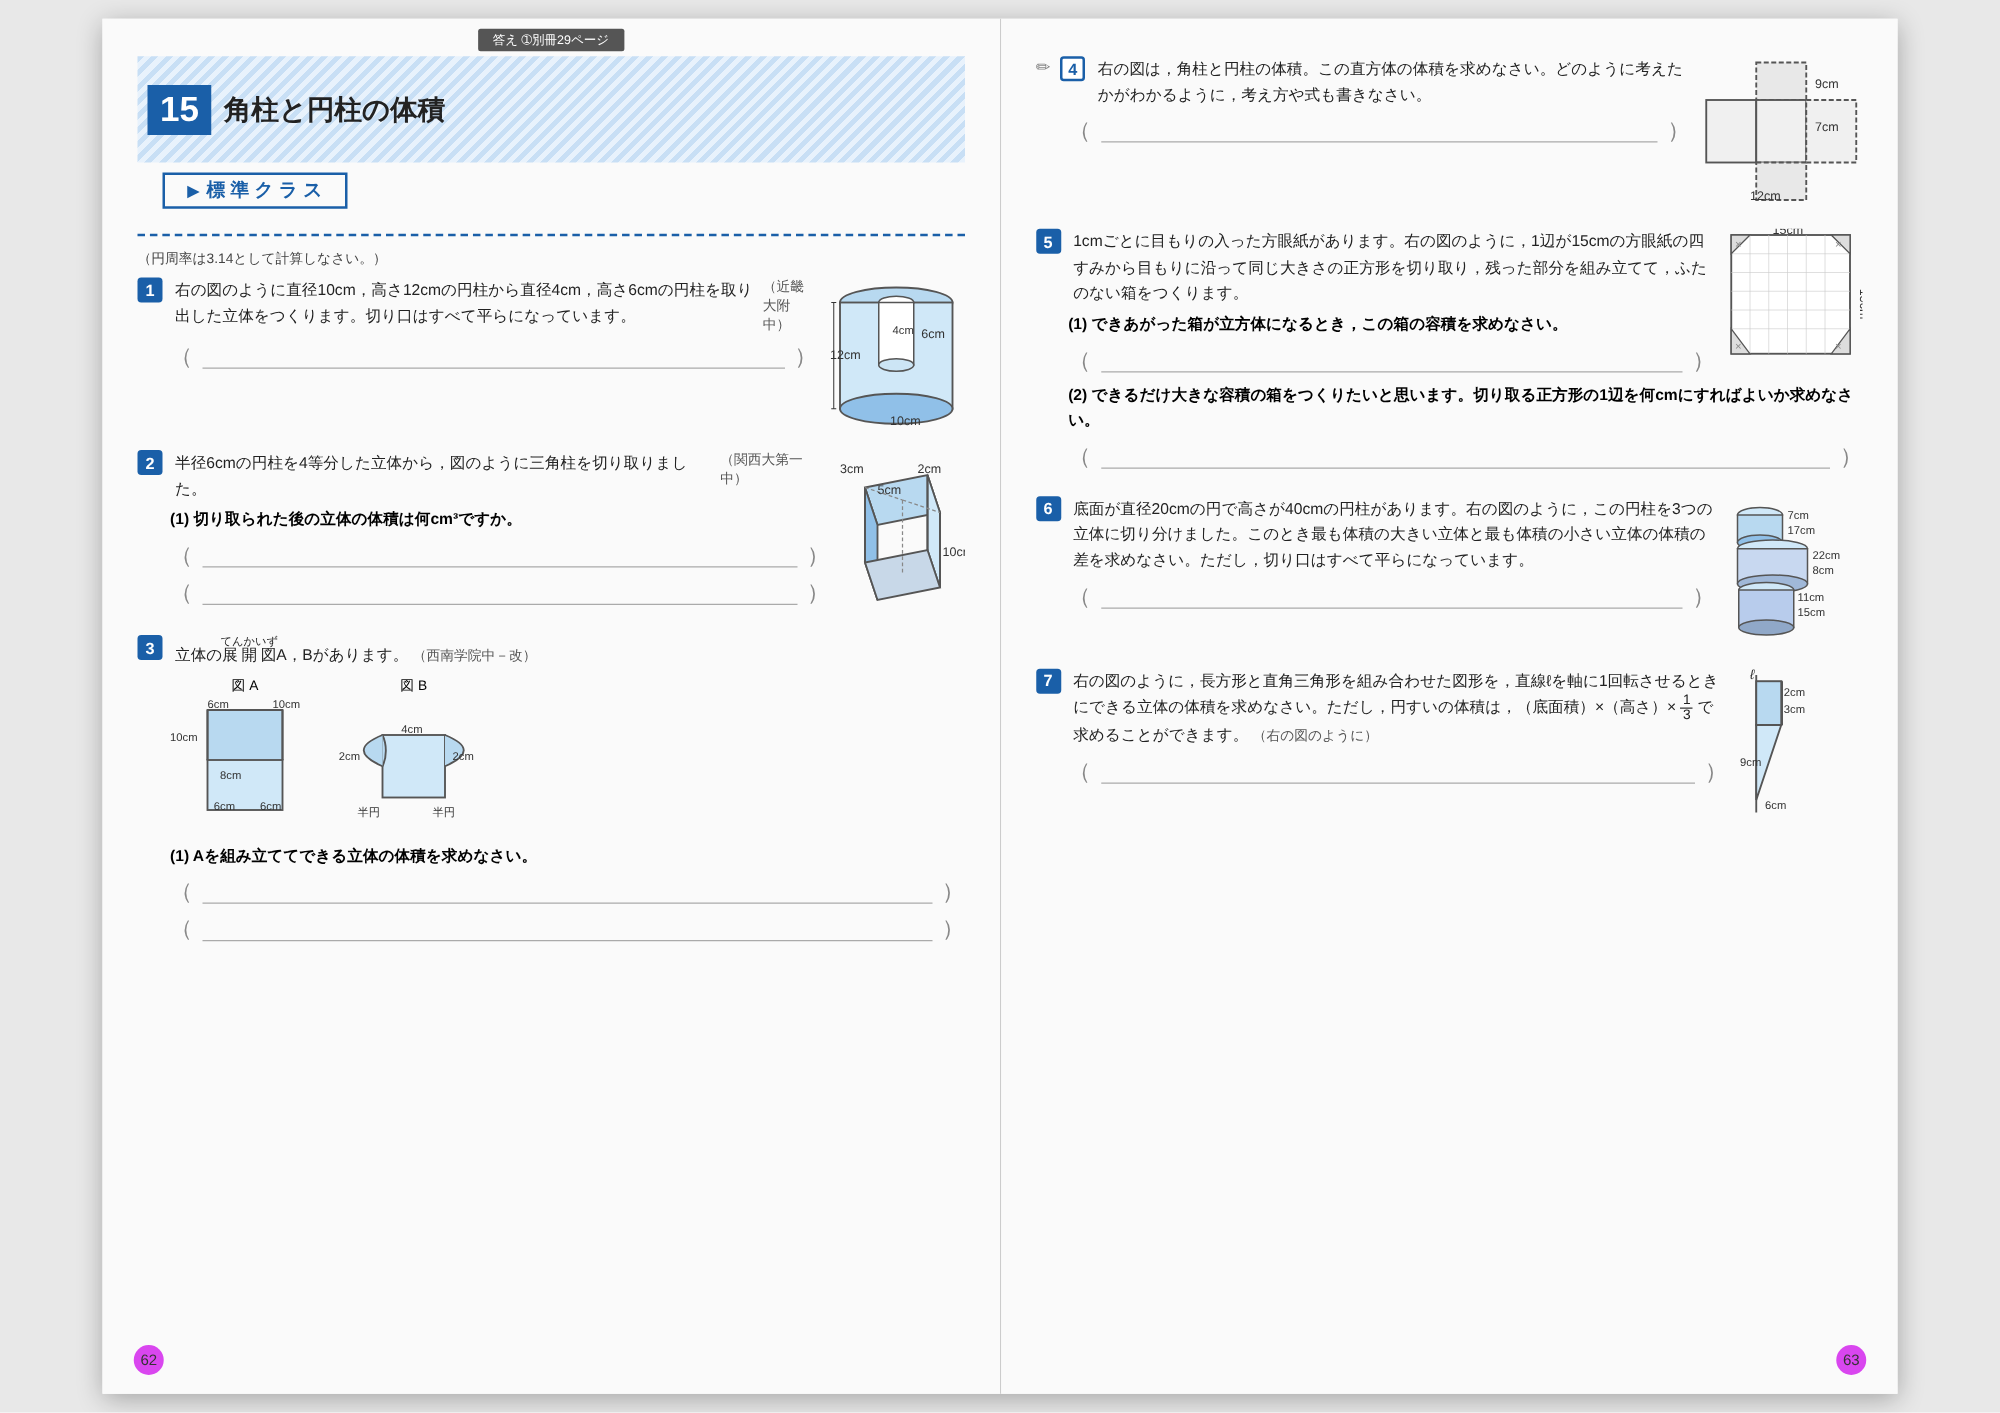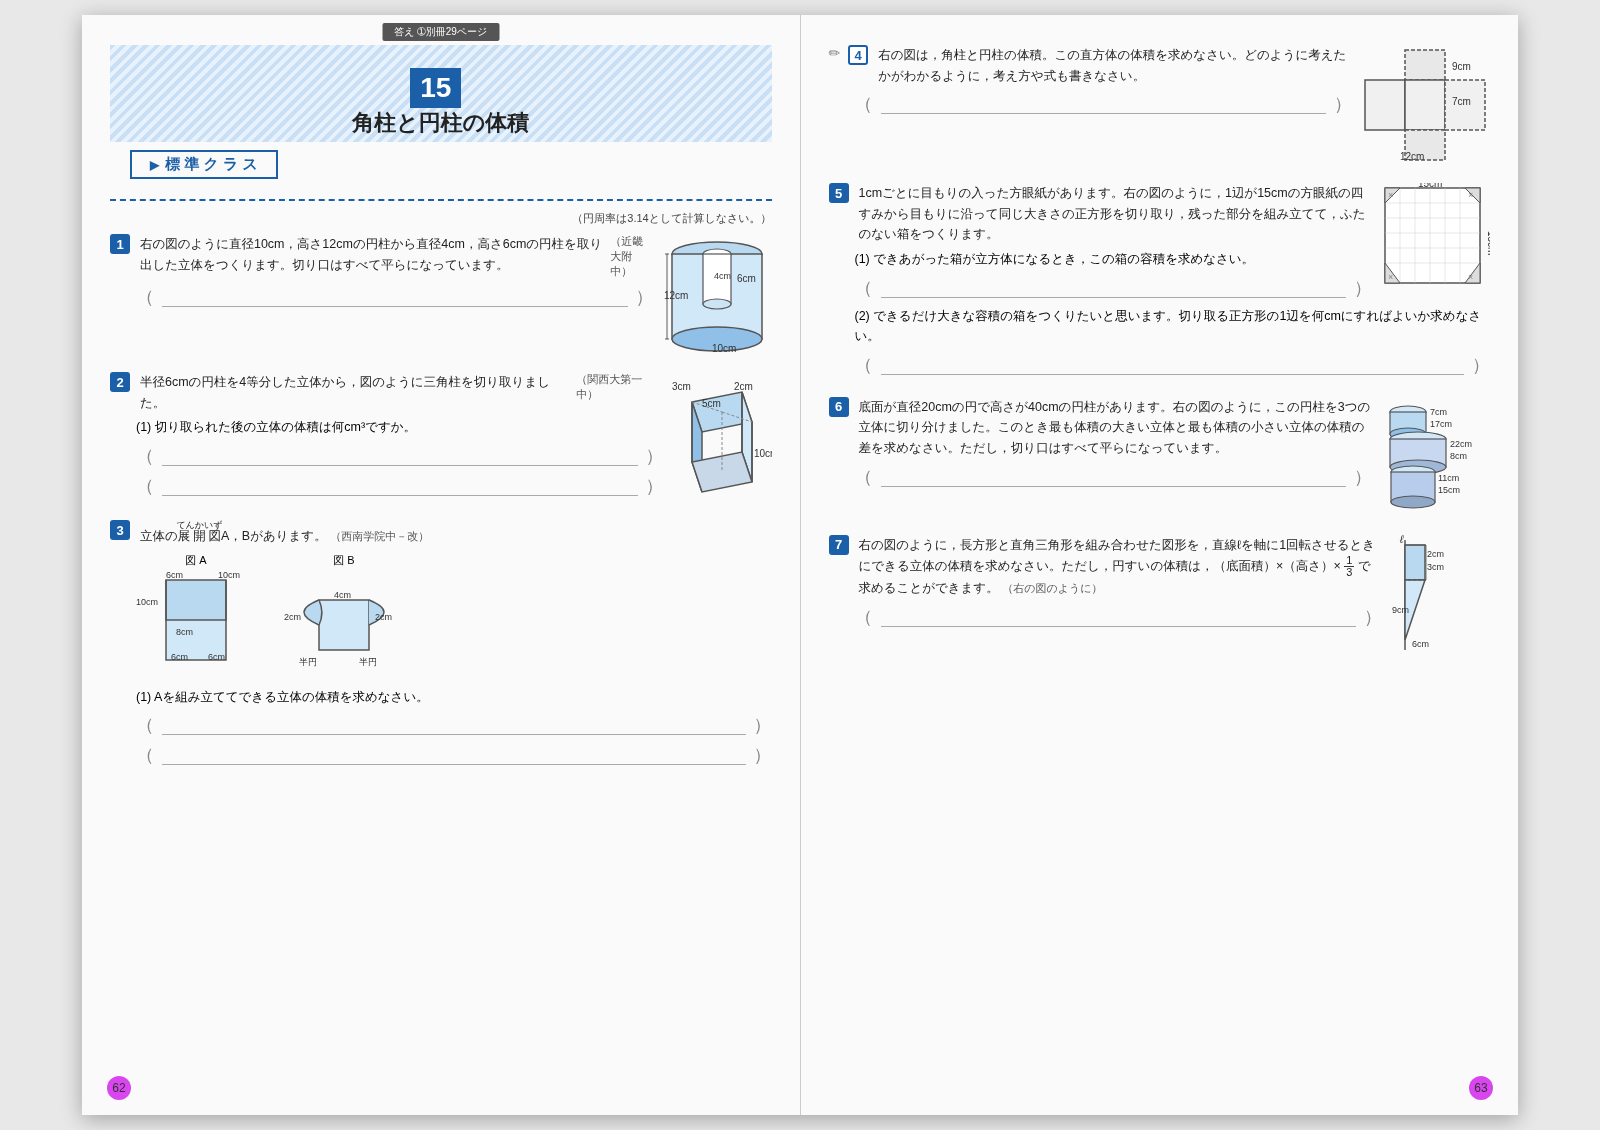--- a/index.html
+++ b/index.html
@@ -58,22 +58,21 @@
       background: #555;
       color: white;
       font-size: 10px;
       padding: 2px 12px;
       border-radius: 2px;
     }
     .chapter-header {
       display: flex;
       align-items: center;
       margin-top: 20px;
-      margin-bottom: 1px;
-      flex-direction: column;
+      margin-bottom: 19px;
     }
     .chapter-number {
       background: #1a5fa8;
       color: white;
       font-size: 28px;
       font-weight: bold;
       padding: 4px 10px;
       margin-right: 10px;
       min-width: 50px;
       text-align: center;
@@ -98,21 +97,21 @@
       content: '▶';
       margin-right: 6px;
       font-size: 12px;
       color: #1a5fa8;
     }
     .dashed-line {
       border-top: 2px dashed #1a5fa8;
       margin-bottom: 10px;
     }
     .note-small {
-      text-align: right;
+      text-align: left;
       font-size: 11px;
       color: #444;
       margin-bottom: 8px;
     }
 
     
     .problem-block {
       margin-bottom: 14px;
       position: relative;
     }
@@ -148,20 +147,21 @@
     }
     .source-tag {
       font-size: 11px;
       color: #555;
     }
     .sub-problem {
       margin-left: 26px;
       margin-top: 4px;
       font-size: 12.5px;
       line-height: 1.65;
+      font-weight: bold;
     }
     .answer-line {
       display: flex;
       align-items: center;
       margin: 6px 0 6px 26px;
       font-size: 13px;
       color: #555;
     }
     .answer-paren {
       font-size: 18px;
@@ -309,21 +309,21 @@
 
     <div class="problem-block">
       <div class="problem-header">
         <span class="problem-number">3</span>
         <span class="problem-text">
           立体の<ruby><rb>展開図</rb><rt style="font-size:9px;">てんかいず</rt></ruby>A，Bがあります。
           <span class="source-tag">（西南学院中－改）</span>
         </span>
       </div>
 
-      <div style="display:flex; gap:23px; margin: 6px 0 4px 26px;">
+      <div style="display:flex; gap:10px; margin: 6px 0 4px 26px;">
 
         <div>
           <div style="font-size:11px; text-align:center; margin-bottom:2px;">図 A</div>
           <svg width="120" height="110" viewBox="0 0 120 110">
 
             <polygon points="30,10 90,10 90,50 60,70 30,50" fill="#b8d9f0" stroke="#555" stroke-width="1.5"></polygon>
             <rect x="30" y="50" width="60" height="40" fill="#d0e8f8" stroke="#555" stroke-width="1.5"></rect>
             <line x1="30" y1="10" x2="30" y2="50" stroke="#555" stroke-width="1.5"></line>
             <line x1="90" y1="10" x2="90" y2="50" stroke="#555" stroke-width="1.5"></line>
 

